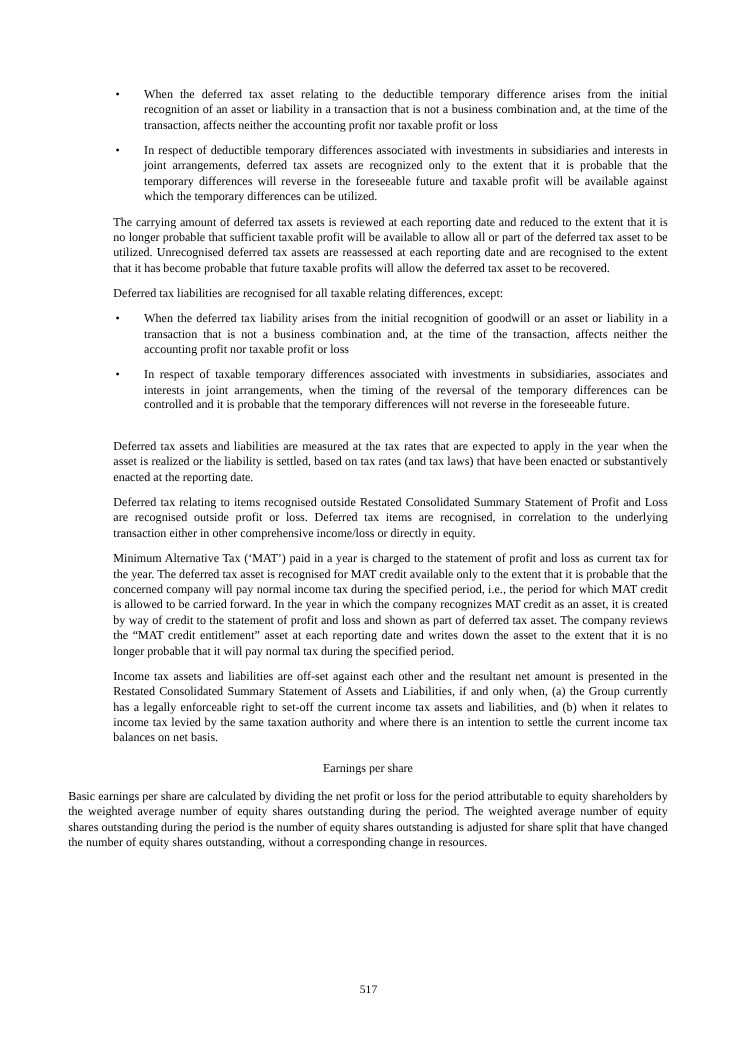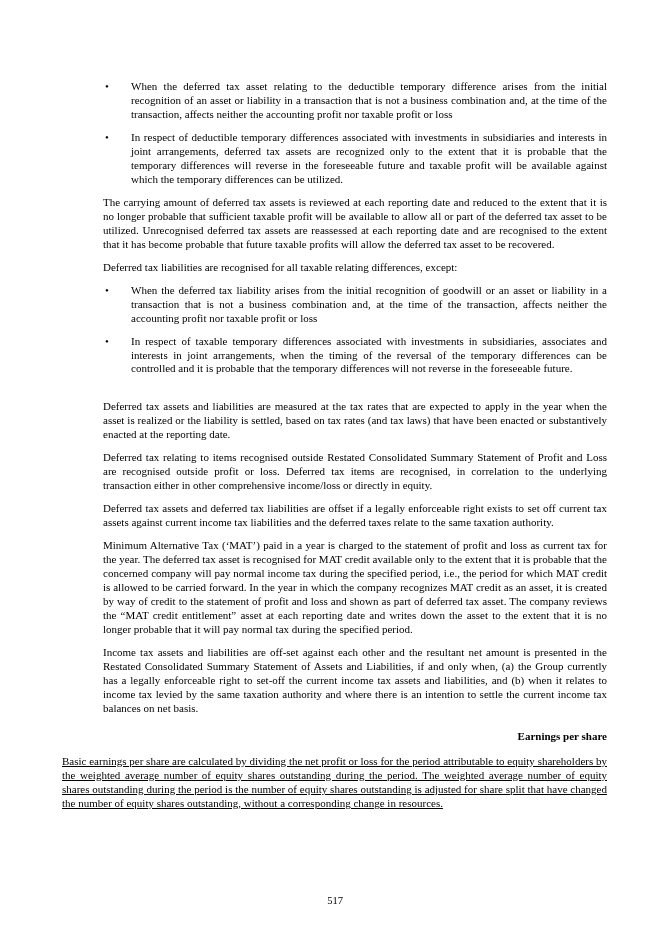--- a/index.html
+++ b/index.html
@@ -42,28 +42,27 @@
   }
   .bullet .btext {
     flex: 1;
     text-align: justify;
     font-family: Liberation Serif, serif;
   }
   .gap-lg {
     margin-top: 24px;
   }
   .heading {
-    font-weight: bold;
+    font-weight: normal;
     margin-top: 14px;
     margin-bottom: 11px;
-    text-align: right;
+    text-align: center;
   }
   .para-outer {
     margin-left: 0;
-    text-decoration: underline;
   }
   .pagenum {
     position: absolute;
     bottom: 40px;
     left: 0;
     right: 0;
     text-align: center;
     font-size: 10.5px;
   }
 </style>
@@ -94,21 +93,20 @@
 
     <div class="block bullet">
       <span class="marker">•</span>
       <span class="btext">In respect of taxable temporary differences associated with investments in subsidiaries, associates and interests in joint arrangements, when the timing of the reversal of the temporary differences can be controlled and it is probable that the temporary differences will not reverse in the foreseeable future.</span>
     </div>
 
     <div class="block para-indent gap-lg">Deferred tax assets and liabilities are measured at the tax rates that are expected to apply in the year when the asset is realized or the liability is settled, based on tax rates (and tax laws) that have been enacted or substantively enacted at the reporting date.</div>
 
     <div class="block para-indent">Deferred tax relating to items recognised outside Restated Consolidated Summary Statement of Profit and Loss are recognised outside profit or loss. Deferred tax items are recognised, in correlation to the underlying transaction either in other comprehensive income/loss or directly in equity.</div>
 
-    <div class="block para-indent">Deferred tax assets and deferred tax liabilities are offset if a legally enforceable right exists to set off current tax assets against current income tax liabilities and the deferred taxes relate to the same taxation authority.</div>
 
     <div class="block para-indent">Minimum Alternative Tax (‘MAT’) paid in a year is charged to the statement of profit and loss as current tax for the year. The deferred tax asset is recognised for MAT credit available only to the extent that it is probable that the concerned company will pay normal income tax during the specified period, i.e., the period for which MAT credit is allowed to be carried forward. In the year in which the company recognizes MAT credit as an asset, it is created by way of credit to the statement of profit and loss and shown as part of deferred tax asset. The company reviews the “MAT credit entitlement” asset at each reporting date and writes down the asset to the extent that it is no longer probable that it will pay normal tax during the specified period.</div>
 
     <div class="block para-indent">Income tax assets and liabilities are off-set against each other and the resultant net amount is presented in the Restated Consolidated Summary Statement of Assets and Liabilities, if and only when, (a) the Group currently has a legally enforceable right to set-off the current income tax assets and liabilities, and (b) when it relates to income tax levied by the same taxation authority and where there is an intention to settle the current income tax balances on net basis.</div>
 
     <div class="block heading">Earnings per share</div>
 
     <div class="block para-outer">Basic earnings per share are calculated by dividing the net profit or loss for the period attributable to equity shareholders by the weighted average number of equity shares outstanding during the period. The weighted average number of equity shares outstanding during the period is the number of equity shares outstanding is adjusted for share split that have changed the number of equity shares outstanding, without a corresponding change in resources.</div>
 
   </div>

